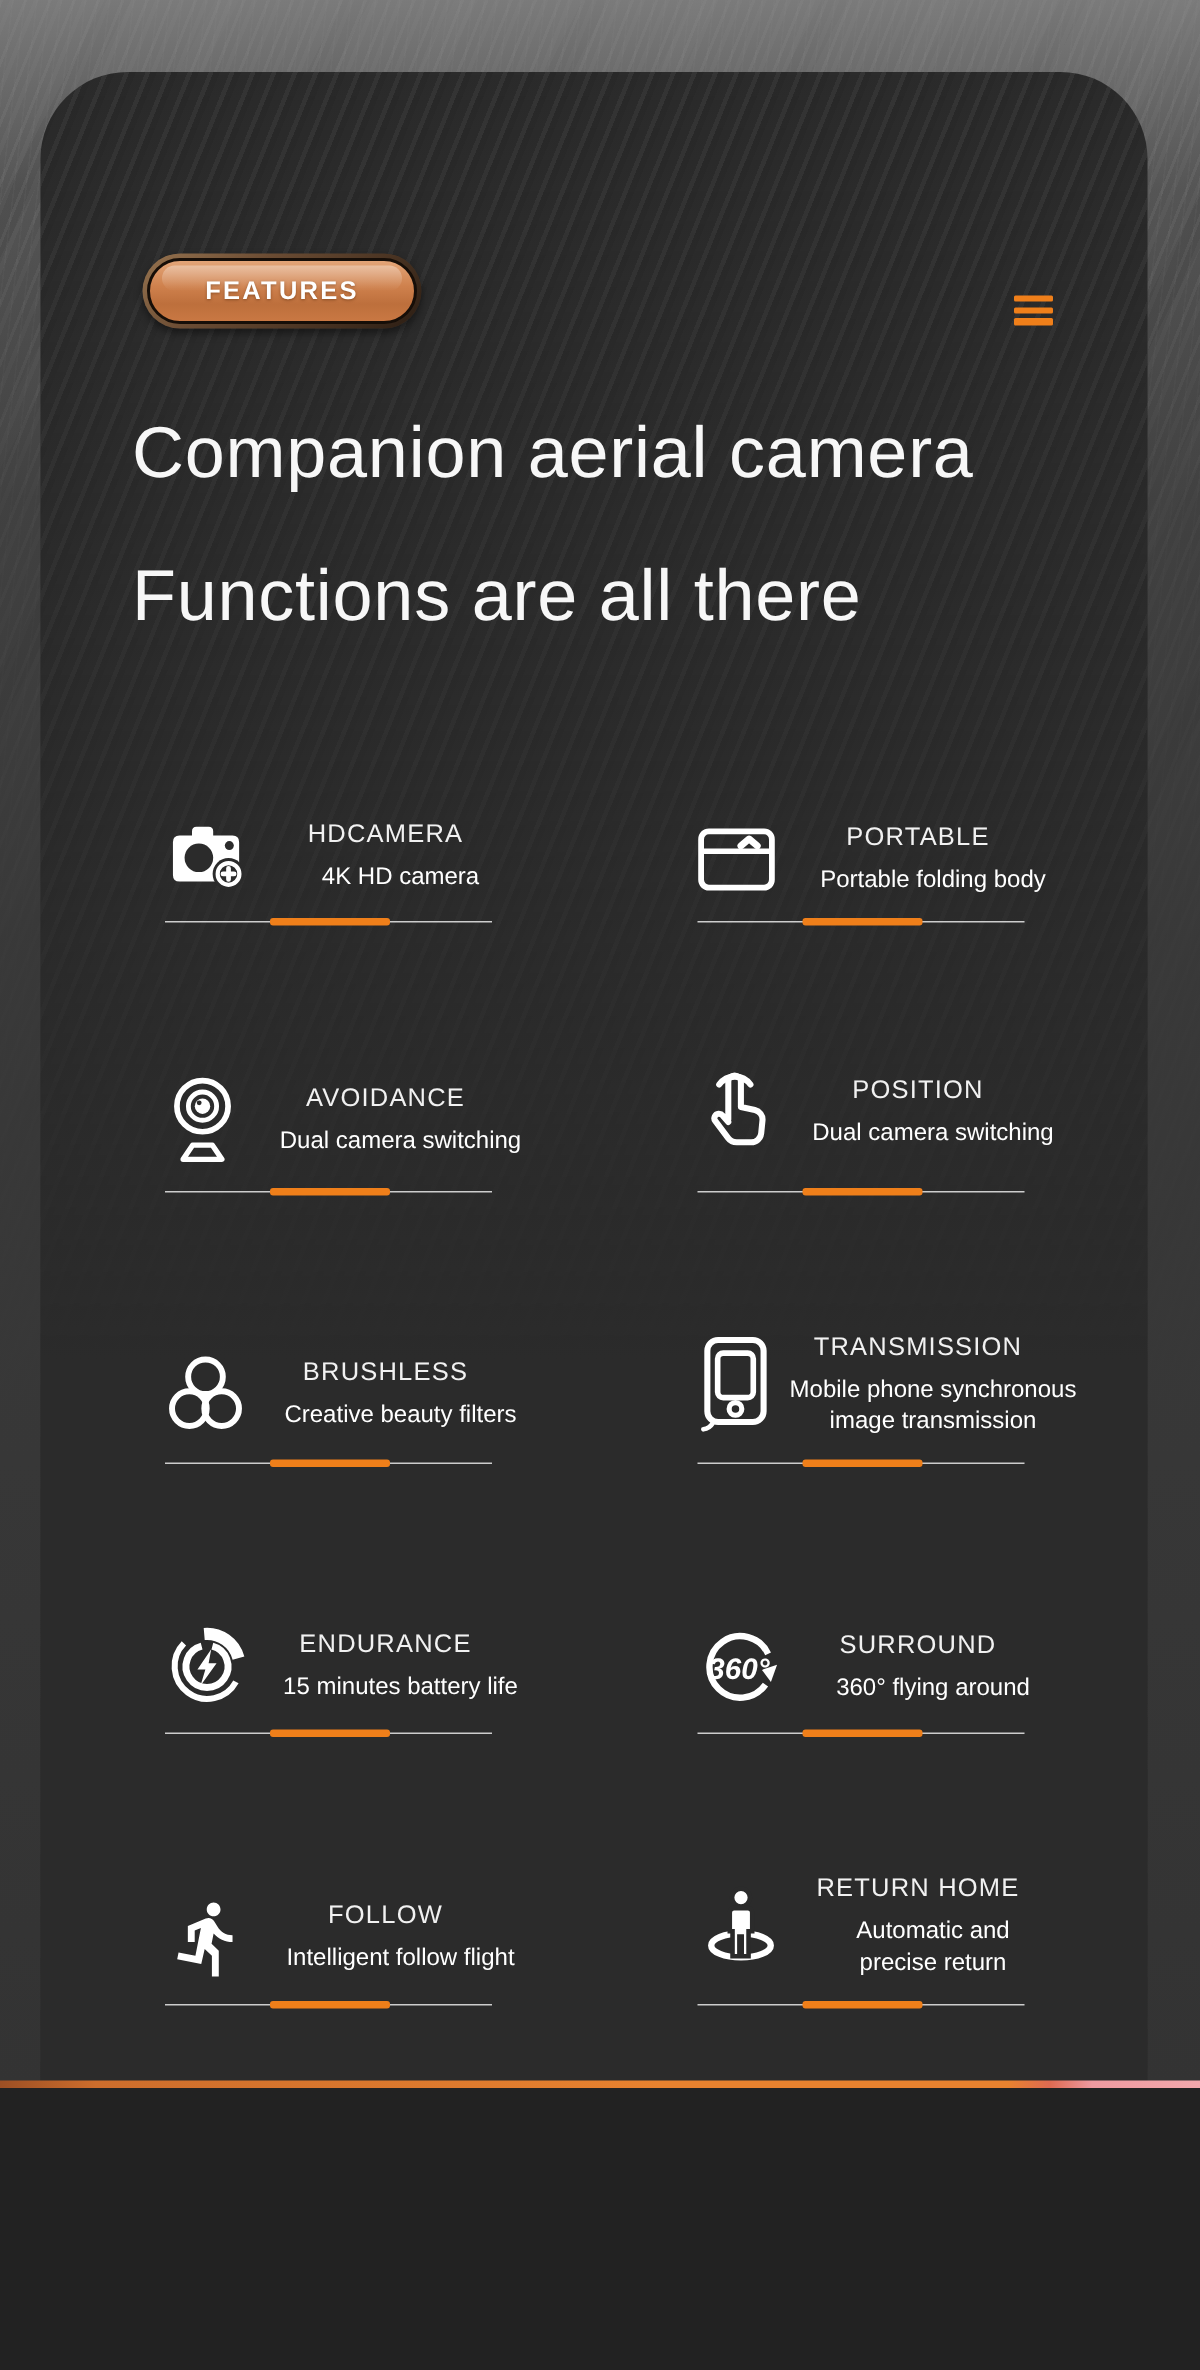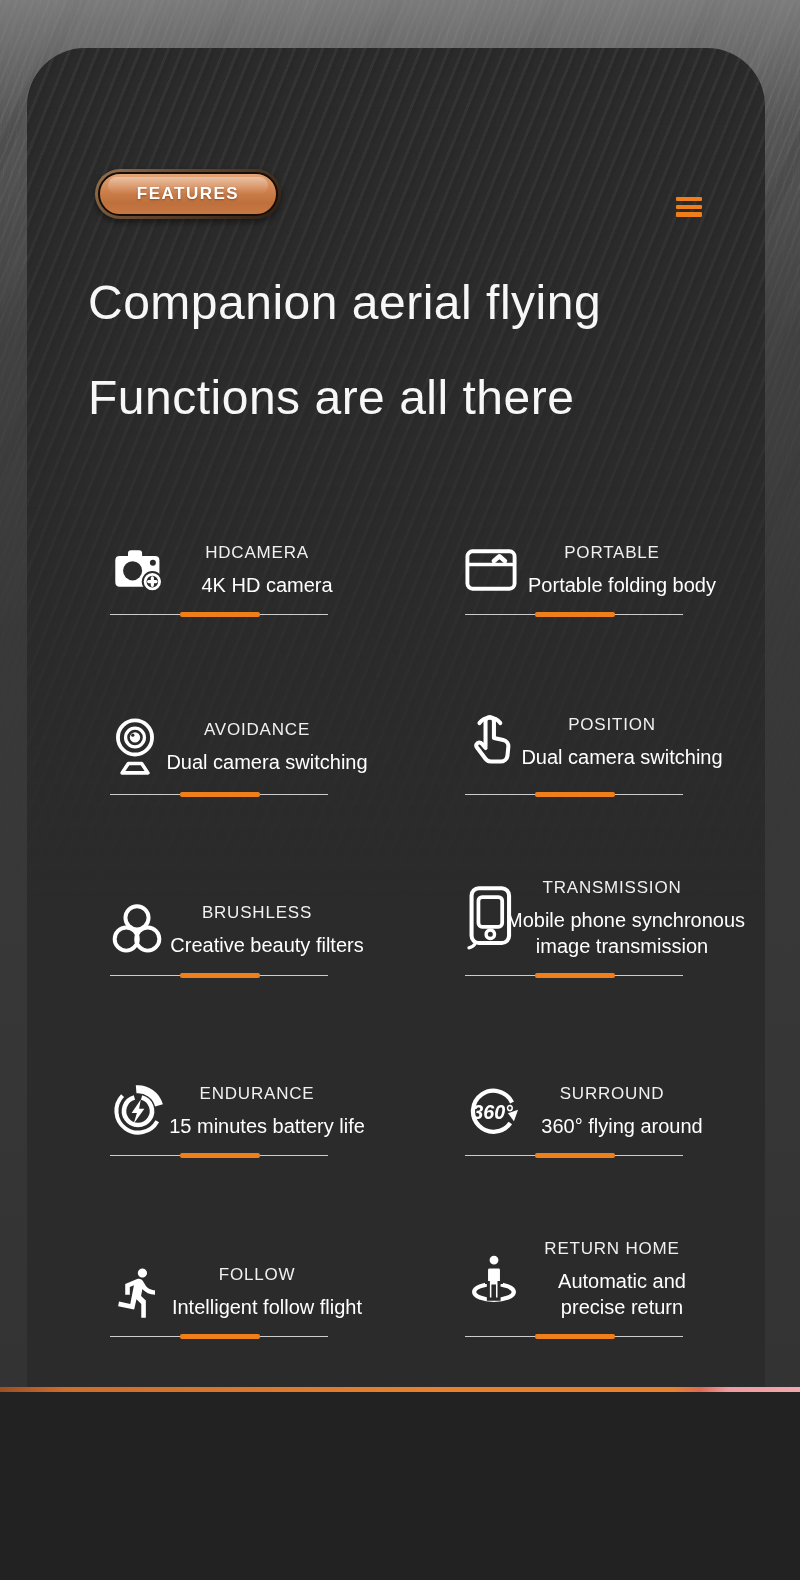--- a/index.html
+++ b/index.html
@@ -47,21 +47,21 @@
   
   .grid{position:absolute;left:83px;top:388px;width:573px;display:grid;
     grid-template-columns:218px 218px;column-gap:137px;grid-auto-rows:180.5px;z-index:2;}
   .cell{display:flex;flex-direction:column;justify-content:flex-end;}
   .content{display:flex;align-items:center;margin-bottom:14px;}
   .icon-box{flex:0 0 66px;width:66px;display:flex;align-items:flex-end;justify-content:flex-start;}
   .icon-box svg{display:block;}
   .text{flex:1;padding-left:10px;min-width:0;}
   .f-title{font-size:17px;font-weight:normal;color:#f1f1f1;letter-spacing:.8px;
     text-align:center;white-space:nowrap;margin-bottom:9px;}
-  .f-sub{font-size:20px;color:#fff;text-align:center;white-space:pre;line-height:1.3;
+  .f-sub{font-size:16px;color:#fff;text-align:center;white-space:pre;line-height:1.3;
     margin:0 -55px 0 -35px;}
   .divider{position:relative;height:5px;}
   .divider::before{content:"";position:absolute;left:0;right:0;top:2px;height:1px;background:#cdcdcd;}
   .divider .bar{position:absolute;left:70px;top:0;width:80px;height:5px;background:#ef7f1a;border-radius:2px;}
   
   .bottom-strip{position:absolute;left:0;bottom:0;width:100%;height:5px;z-index:3;
     background:linear-gradient(90deg,#9c4f24 0%,#cd6d2c 8%,#e8822f 55%,#e8822f 84%,
       #de6a52 87.5%,#ef9aa0 91%,#f2a8ac 100%);}
 </style>
 </head>
@@ -75,21 +75,21 @@
       <span class="badge-inner">FEATURES</span>
     </div>
 
     <div class="hamburger">
       <i></i>
         <i></i>
         <i></i>
     </div>
 
     <h1 class="heading">
-      <span>Companion aerial flying</span>
+      <span>Companion aerial camera</span>
       <span>Functions are all there</span>
     </h1>
 
     <div class="grid" id="grid">
         <div class="cell">
     <div class="content">
       <div class="icon-box">
               <svg viewBox="0 0 34 30" width="60" height="53">
                 <path fill="#fff" d="M10.2 6.8 V5.2 q0-1.7 1.7-1.7 h4.6 q1.7 0 1.7 1.7 v1.6 h7.3 q2.5 0 2.5 2.5 v12.4 q0 2.5 -2.5 2.5 H5.5 q-2.5 0 -2.5 -2.5 V9.3 q0-2.5 2.5-2.5 z"></path>
                 <circle cx="12.8" cy="15.2" r="5.4" fill="#2b2b2b"></circle>

